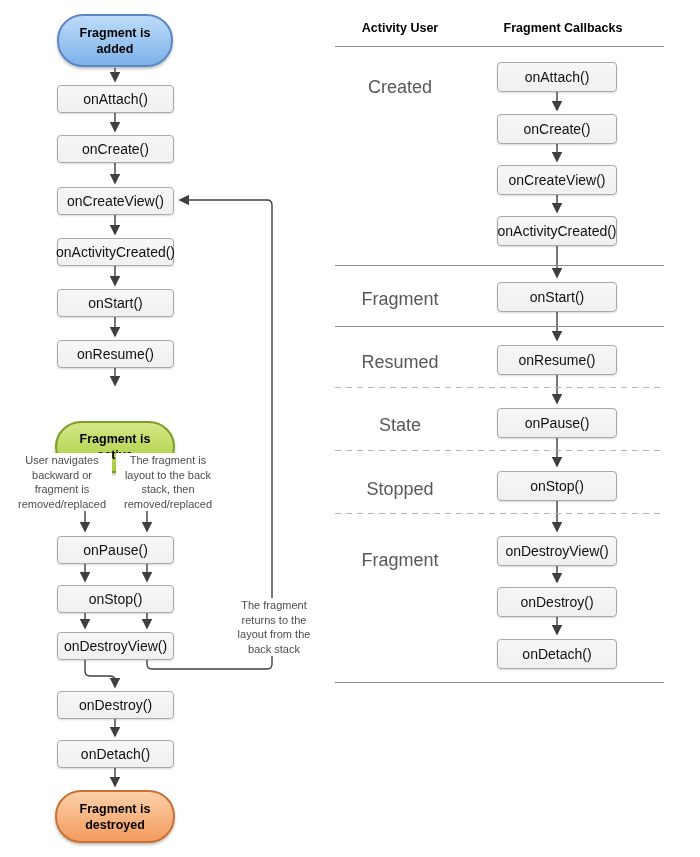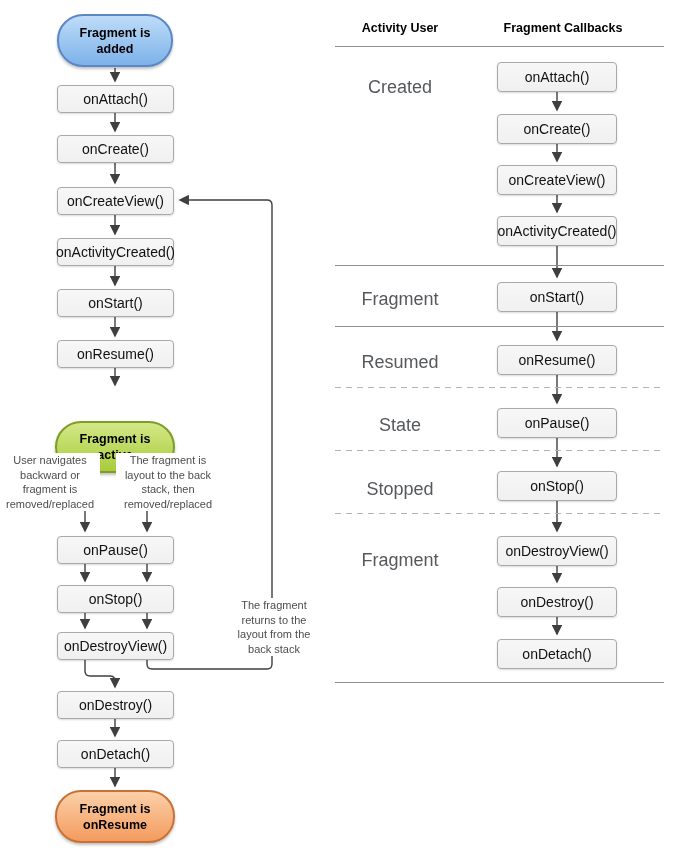--- a/index.html
+++ b/index.html
@@ -103,33 +103,33 @@
 
   <div class="fbox left" style="top:85px">onAttach()</div>
   <div class="fbox left" style="top:135px">onCreate()</div>
   <div class="fbox left" style="top:187px">onCreateView()</div>
   <div class="fbox left" style="top:238px">onActivityCreated()</div>
   <div class="fbox left" style="top:289px">onStart()</div>
   <div class="fbox left" style="top:340px">onResume()</div>
 
   <div class="pill active">Fragment is active</div>
 
-  <div class="ann" style="left:0;top:453px;width:100px">User navigates backward or fragment is removed/replaced</div>
+  <div class="ann" style="left:12px;top:453px;width:100px">User navigates backward or fragment is removed/replaced</div>
   <div class="ann" style="left:116px;top:453px;width:104px">The fragment is layout to the back stack, then removed/replaced</div>
 
   <div class="fbox left" style="top:536px">onPause()</div>
   <div class="fbox left" style="top:585px">onStop()</div>
   <div class="fbox left" style="top:632px">onDestroyView()</div>
 
   <div class="ann" style="left:227px;top:598px;width:94px">The fragment returns to the layout from the back stack</div>
 
   <div class="fbox left" style="top:691px">onDestroy()</div>
   <div class="fbox left" style="top:740px">onDetach()</div>
 
-  <div class="pill destroyed">Fragment is onResume</div>
+  <div class="pill destroyed">Fragment is destroyed</div>
 
   <div class="thead" style="left:340px;width:120px">Activity User</div>
   <div class="thead" style="left:497px;width:132px">Fragment Callbacks</div>
 
   <div class="rule solid" style="top:46px"></div>
   <div class="rule solid" style="top:265px"></div>
   <div class="rule solid" style="top:326px"></div>
   <div class="rule dashed" style="top:387px"></div>
   <div class="rule dashed" style="top:450px"></div>
   <div class="rule dashed" style="top:513px"></div>

